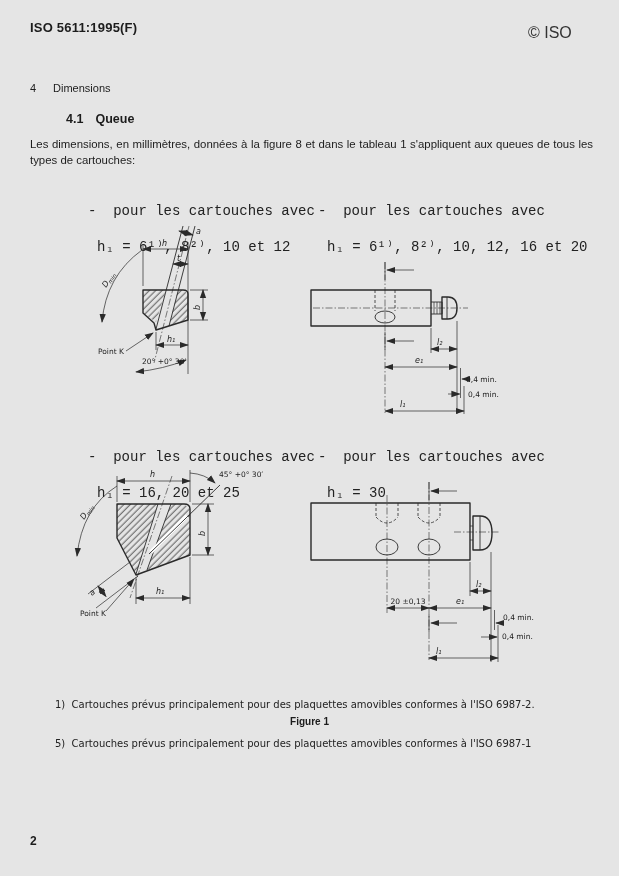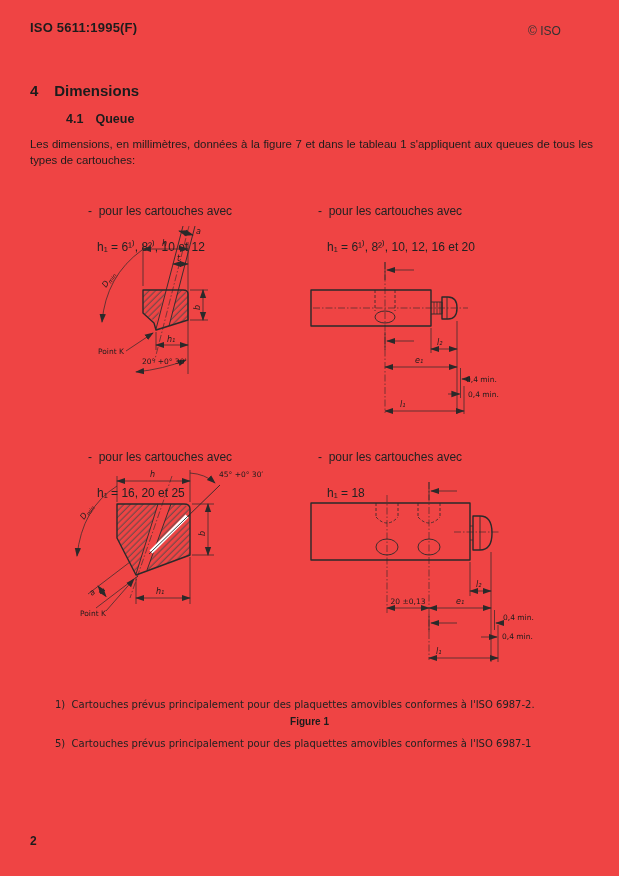--- a/index.html
+++ b/index.html
@@ -1,26 +1,26 @@
 <!DOCTYPE html>
 <html><head>
 <meta charset="utf-8">
 <style>
   html,body{margin:0;padding:0;background:#ffffff;}
-  .page{position:relative;width:619px;height:876px;background:#ef4444;overflow:hidden;
+  .page{position:relative;width:619px;height:876px;background:#e5e5e5;overflow:hidden;
         font-family:"Liberation Sans",sans-serif;color:#1c1c1c;}
   .hdr-left{position:absolute;left:30px;top:20px;font-size:13px;font-weight:bold;letter-spacing:.2px;}
-  .hdr-right{position:absolute;left:528px;top:24px;font-size:12px;color:#333;}
-  .sec{position:absolute;left:30px;top:82px;font-size:15px;font-weight:bold;}
+  .hdr-right{position:absolute;left:528px;top:24px;font-size:16px;color:#333;}
+  .sec{position:absolute;left:30px;top:82px;font-size:11px;font-weight:normal;}
   .sec .num{display:inline-block;min-width:20px;}
   .subsec{position:absolute;left:30px;top:112px;font-size:12.5px;font-weight:bold;margin-left:36px;}
   .subsec .num{display:inline-block;min-width:26px;}
   .intro{position:absolute;left:30px;top:136px;width:563px;font-size:11.4px;line-height:1.42;
          text-align:justify;}
-  .fig-label{position:absolute;font-family:Liberation Sans, sans-serif;font-size:12px;line-height:12px;
+  .fig-label{position:absolute;font-family:Liberation Mono, monospace;font-size:14px;line-height:12px;
              color:#222;white-space:pre;}
   .fig-label .l2{margin-left:9px;}
   .fl-tl{left:88px;top:181px;} .fl-tr{left:318px;top:181px;}
   .fl-bl{left:88px;top:427px;} .fl-br{left:318px;top:427px;}
   svg.tech{position:absolute;}
   .d1{left:90px;top:226px;} .d2{left:310px;top:240px;}
   .d3{left:72px;top:458px;} .d4{left:310px;top:470px;}
   .s1{stroke:#2a2a2a;stroke-width:1.4;fill:none;stroke-linejoin:round;}
   .s2{stroke:#2a2a2a;stroke-width:0.7;fill:none;}
   .s3{stroke:#2a2a2a;stroke-width:0.9;fill:none;}
@@ -46,37 +46,37 @@
 
   <div class="sec">
     <span class="num">4</span>
     <span>Dimensions</span>
   </div>
   <div class="subsec">
     <span class="num">4.1</span>
     <span>Queue</span>
   </div>
 
-  <div class="intro">Les dimensions, en millimètres, données à la figure 7 et dans le tableau 1 s'appliquent aux queues de tous les types de cartouches:</div>
+  <div class="intro">Les dimensions, en millimètres, données à la figure 8 et dans le tableau 1 s'appliquent aux queues de tous les types de cartouches:</div>
 
   <div class="fig-label fl-tl">
     <div>-  pour les cartouches avec</div>
     <div class="l2">h₁ = 6¹⁾, 8²⁾, 10 et 12</div>
   </div>
   <div class="fig-label fl-tr">
     <div>-  pour les cartouches avec</div>
     <div class="l2">h₁ = 6¹⁾, 8²⁾, 10, 12, 16 et 20</div>
   </div>
   <div class="fig-label fl-bl">
     <div>-  pour les cartouches avec</div>
     <div class="l2">h₁ = 16, 20 et 25</div>
   </div>
   <div class="fig-label fl-br">
     <div>-  pour les cartouches avec</div>
-    <div class="l2">h₁ = 18</div>
+    <div class="l2">h₁ = 30</div>
   </div>
 
   <svg class="tech d1" width="215" height="165" viewBox="0 0 215 165">
     <defs>
       <pattern id="d1h" width="4.5" height="4.5" patternUnits="userSpaceOnUse" patternTransform="rotate(45)">
         <line x1="2" y1="0" x2="2" y2="4.5" stroke="#4a4a4a" stroke-width="0.9"></line>
       </pattern>
       <marker id="d1a" viewBox="0 0 10 10" refX="9" refY="5" markerWidth="9" markerHeight="9" orient="auto-start-reverse" markerUnits="userSpaceOnUse">
         <path d="M0,1.5 L10,5 L0,8.5 Z" fill="#2a2a2a"></path>
       </marker>

